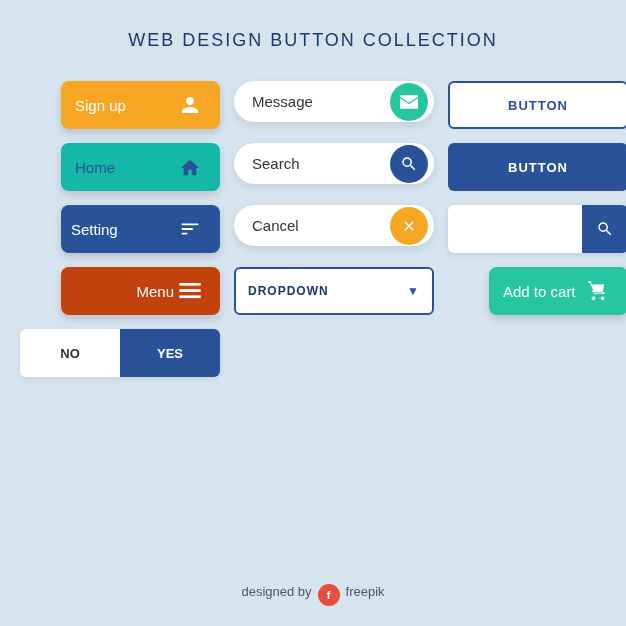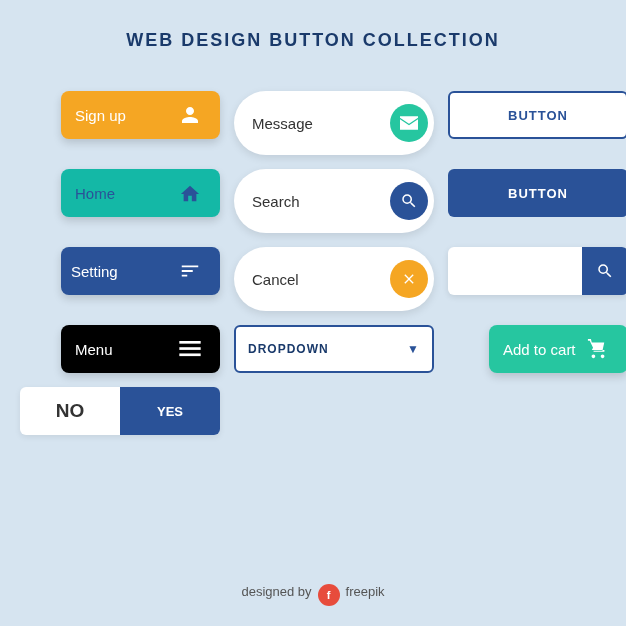--- a/index.html
+++ b/index.html
@@ -9,23 +9,23 @@
       width: 626px;
       height: 626px;
       display: flex;
       flex-direction: column;
       align-items: center;
       padding: 30px 20px 20px;
     }
     .page-title {
       color: #1a3a6b;
       font-size: 18px;
-      font-weight: 700;
+      font-weight: 400;
       letter-spacing: 2px;
-      margin-bottom: 40px;
+      margin-bottom: 30px;
       text-transform: uppercase;
     }
     .grid {
       display: grid;
       grid-template-columns: 200px 200px 180px;
       gap: 14px 14px;
       width: 100%;
       max-width: 600px;
     }
     
@@ -48,31 +48,31 @@
       width: 32px;
       height: 32px;
       display: flex;
       align-items: center;
       justify-content: center;
       font-size: 16px;
     }
     .btn-orange { background-color: #f5a623; }
     .btn-lightblue { background-color: #14b8a6; color: #2a5298; }
     .btn-darkblue { background-color: #2a5298; padding-left: 10px; }
-    .btn-navy { background-color: #000000; }
+    .btn-navy { background-color: #c2410c; justify-content: flex-end; }
     .btn-teal { background-color: #26c6a0; }
 
     
     .btn-search-style {
       display: flex;
       align-items: center;
       justify-content: space-between;
       background: white;
       border-radius: 50px;
-      height: 64px;
+      height: 41px;
       padding: 0 6px 0 18px;
       box-shadow: 0 3px 8px rgba(0,0,0,0.1);
       cursor: pointer;
     }
     .btn-search-style .label {
       font-size: 15px;
       color: #333;
       font-weight: 400;
     }
     .btn-search-style .icon-pill {
@@ -170,21 +170,21 @@
       overflow: hidden;
       border: none;
       box-shadow: 0 2px 6px rgba(0,0,0,0.08);
     }
     .btn-yesno .no-part {
       flex: 1;
       display: flex;
       align-items: center;
       justify-content: center;
       color: #333;
-      font-size: 19px;
+      font-size: 13px;
       font-weight: 700;
       cursor: pointer;
     }
     .btn-yesno .yes-part {
       flex: 1;
       display: flex;
       align-items: center;
       justify-content: center;
       background: #2a5298;
       color: white;

